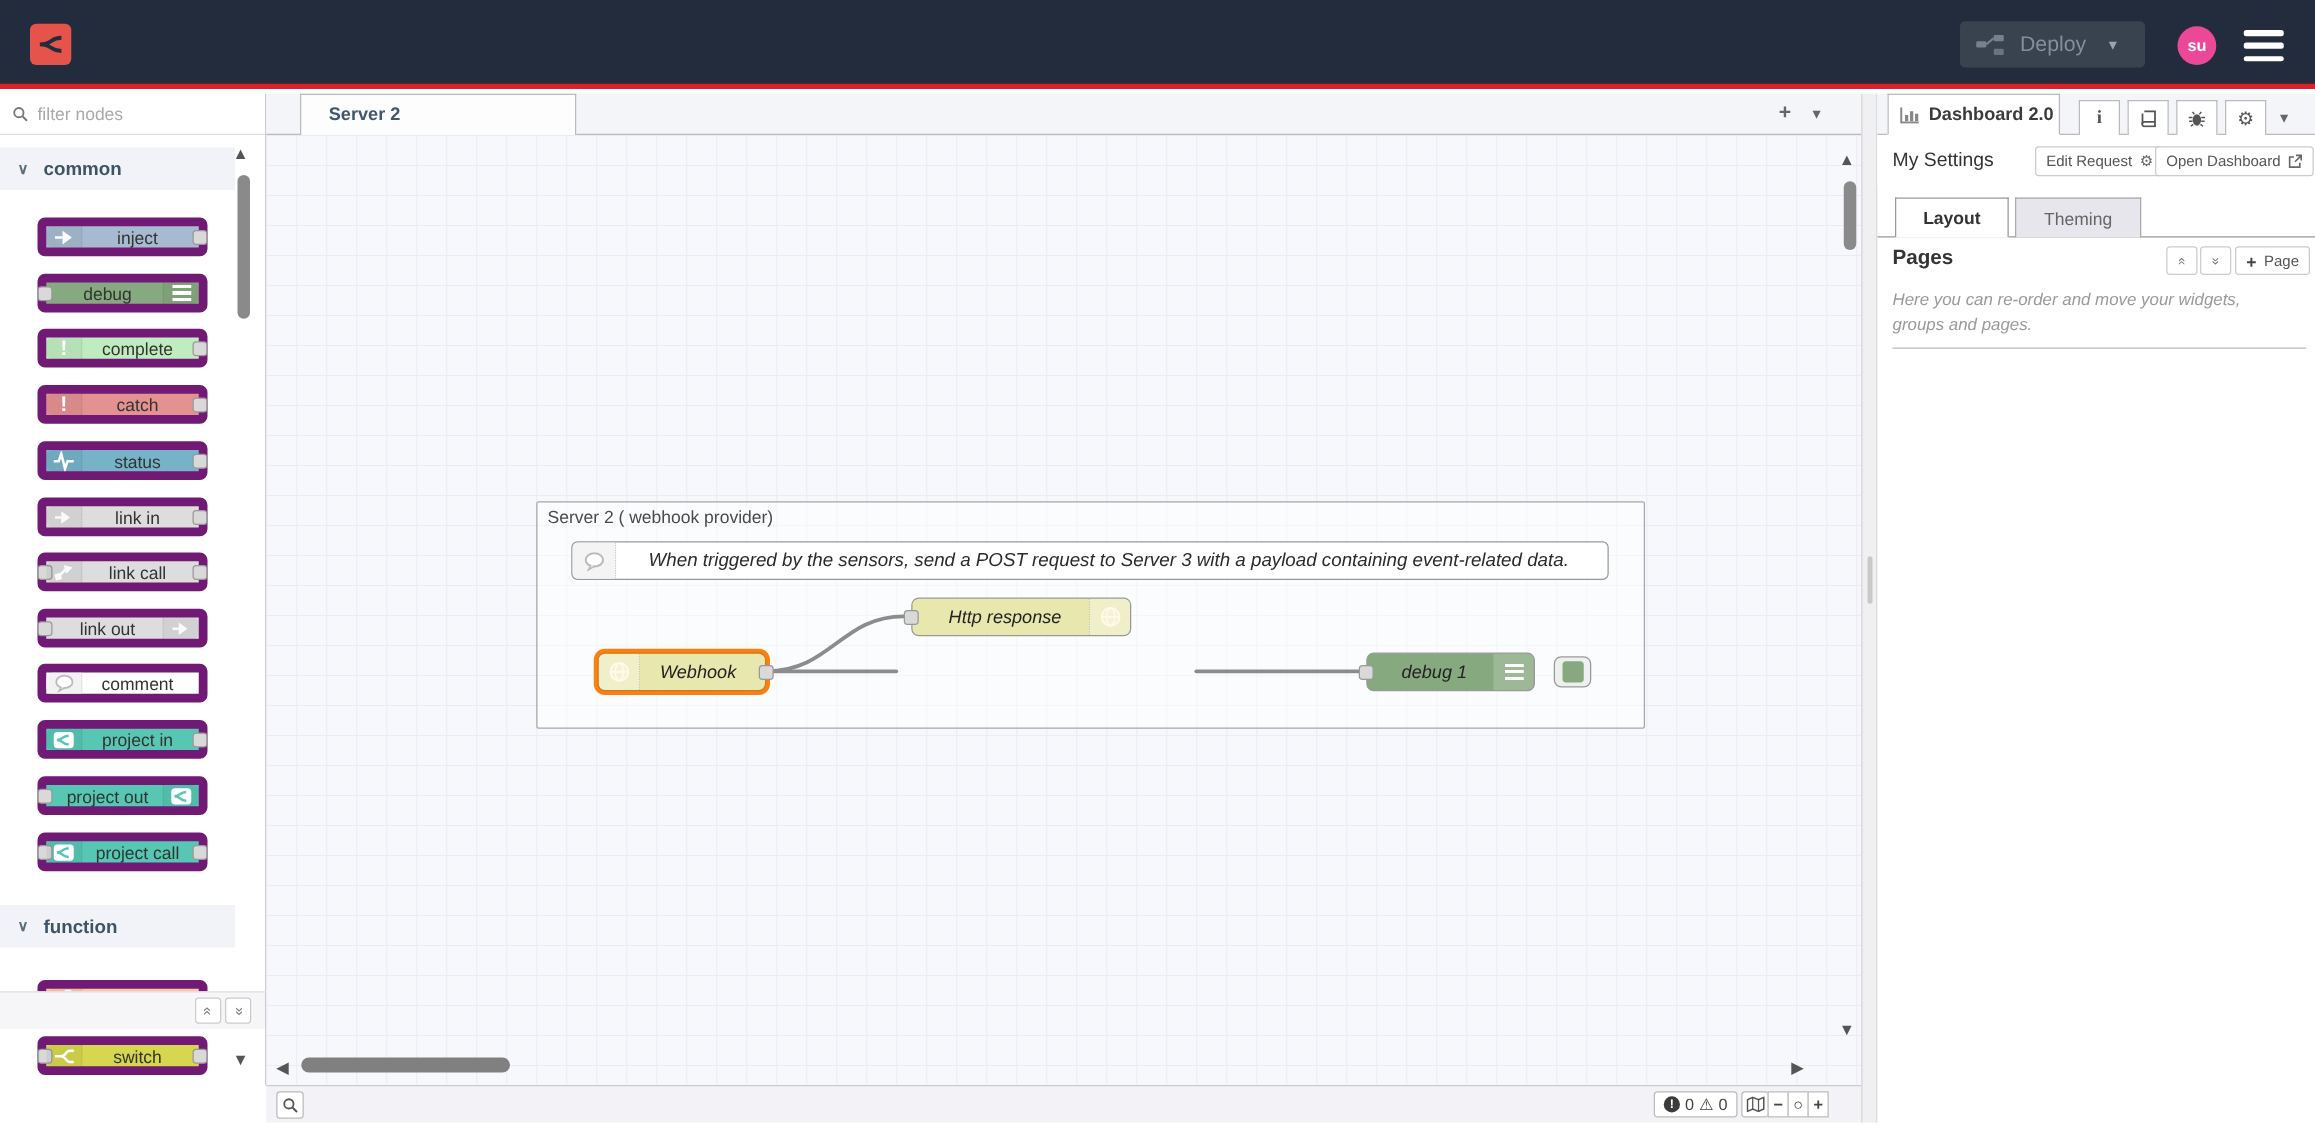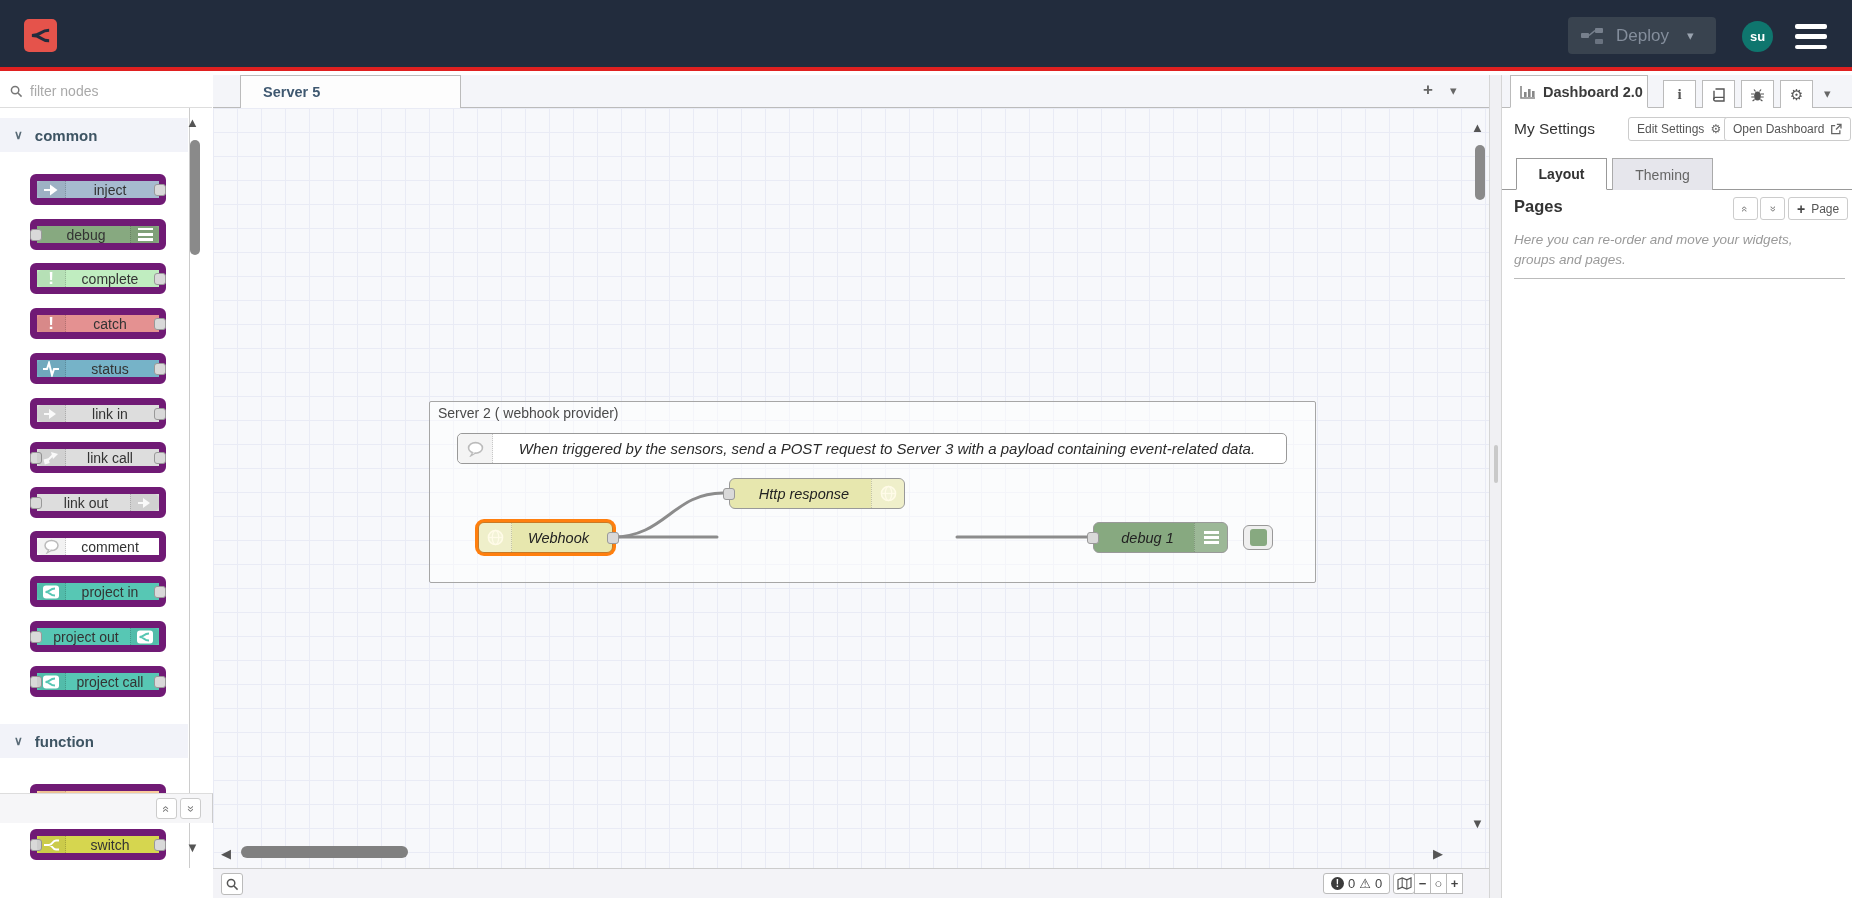--- a/index.html
+++ b/index.html
@@ -11,28 +11,28 @@
   #header { position:absolute; left:0; top:0; width:1852px; height:71px;
     background:#222c3d; border-bottom:4px solid #e02020; }
   #logo { position:absolute; left:24px; top:19px; width:33px; height:33px;
     background:#e5534b; border-radius:5px; display:flex; align-items:center; justify-content:center; }
   #app-title { position:absolute; left:71px; top:21px; font-size:21px; color:#eceff3; letter-spacing:.2px; }
   #deploy-btn { position:absolute; left:1568px; top:17px; width:148px; height:37px;
     background:#39434f; border-radius:4px; display:flex; align-items:center; gap:10px;
     padding:0 12px; color:#848e9c; font-size:17px; cursor:default; }
   #deploy-btn .caret { margin-left:8px; font-size:13px; color:#9aa3af; }
   #avatar { position:absolute; left:1742px; top:21px; width:31px; height:31px; border-radius:50%;
-    background:#0f766e; color:#fff; font-weight:bold; font-size:13px;
+    background:#ec4899; color:#fff; font-weight:bold; font-size:13px;
     display:flex; align-items:center; justify-content:center; }
   #menu-btn { position:absolute; left:1795px; top:24px; width:32px; height:25px;
     display:flex; flex-direction:column; justify-content:space-between; }
   #menu-btn i { display:block; height:4.5px; background:#fff; border-radius:2px; }
 
   
-  #palette { position:absolute; left:0; top:75px; width:190px; height:793px;
+  #palette { position:absolute; left:0; top:75px; width:213px; height:793px;
     background:#fff; border-right:1px solid #ccc; }
   #filter-box { position:absolute; left:0; top:0; width:212px; height:33px;
     background:#fff; border-bottom:1px solid #ddd; display:flex; align-items:center; padding:0 10px; gap:7px; }
   #filter-input { border:none; outline:none; width:150px; font-size:14px; color:#333;
     font-family:"Liberation Sans",sans-serif; background:transparent; }
   #filter-input::placeholder { color:#a9a9a9; }
   .cat-header { position:absolute; left:0; width:188px; height:34px; background:#f2f3f9;
     display:flex; align-items:center; gap:12px; padding-left:14px;
     color:#3e5463; font-weight:bold; font-size:15px; cursor:pointer; }
   .cat-header .chev { color:#5a6b77; font-size:12px; }
@@ -377,21 +377,21 @@
     <div class="mini-btn" style="left:156px">
       <span class="rot-up">«</span>
     </div>
     <div class="mini-btn" style="left:180px">
       <span class="rot-down">«</span>
     </div>
   </div>
 
   <div id="tabbar">
     <div id="tab-server2">
-      <span>Server 5</span>
+      <span>Server 2</span>
     </div>
     <div id="tab-add">+</div>
     <div id="tab-caret">▾</div>
   </div>
 
   <div id="canvas">
 
     <div id="flow-group">
       <div id="flow-group-label">Server 2 ( webhook provider)</div>
     </div>
@@ -517,21 +517,21 @@
       </div>
       <div class="icon-tab" style="left:278px">
         <span style="font-size:15px">⚙</span>
       </div>
       <span id="sidebar-caret">▾</span>
     </div>
 
     <div id="dash-header">
       <span id="dash-title">My Settings</span>
       <div class="sbtn" id="edit-settings-btn">
-        <span>Edit Settings</span>
+        <span>Edit Request</span>
         <span style="font-size:12px;color:#666">⚙</span>
       </div>
       <div class="sbtn" id="open-dashboard-btn">
         <span>Open Dashboard</span>
         <svg width="12" height="12" viewBox="0 0 14 14">
             <path d="M6 3 H2 V12.5 H11.5 V8.5" stroke="#666" stroke-width="1.5" fill="none"></path>
             <path d="M8 1.5 H12.8 V6.3 M12.5 2 L7 7.5" stroke="#666" stroke-width="1.5" fill="none"></path>
           </svg>
       </div>
     </div>

